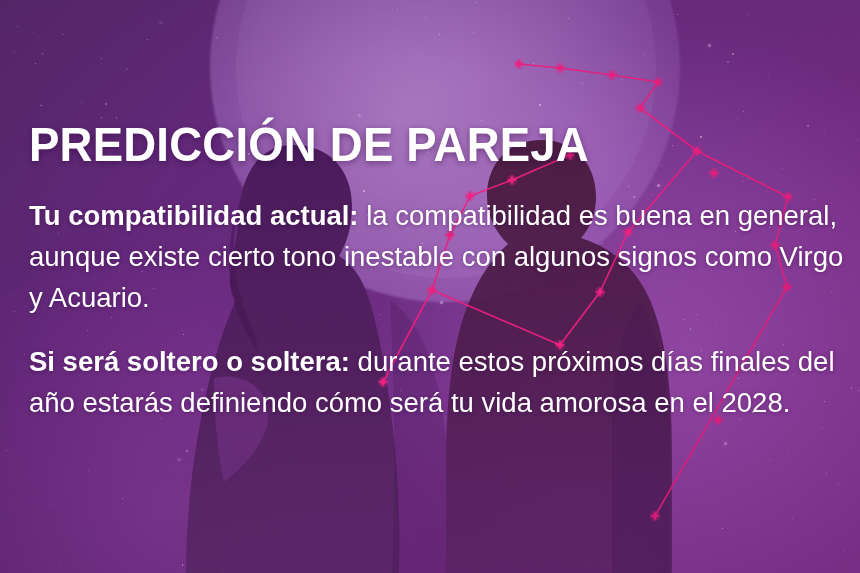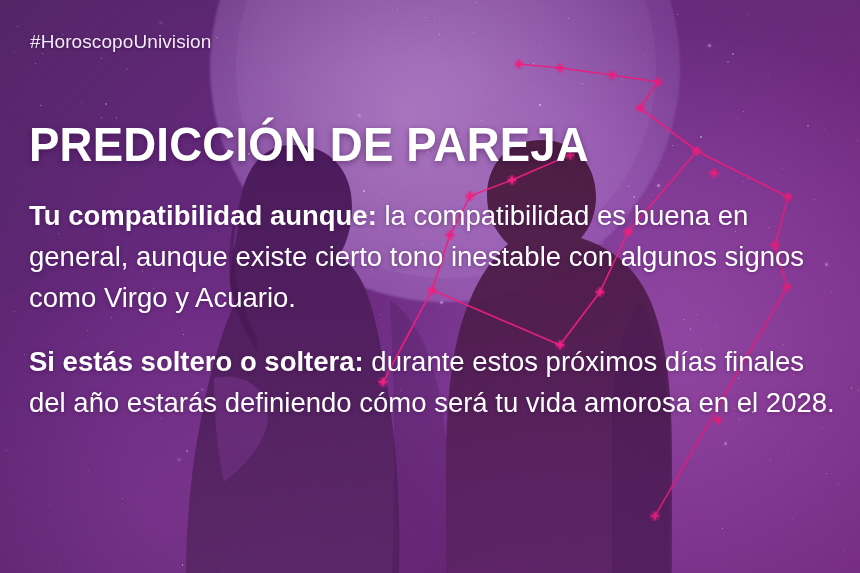--- a/index.html
+++ b/index.html
@@ -484,28 +484,27 @@
             <path d="M718 415 L719.5 418.5 L723 420 L719.5 421.5 L718 425 L716.5 421.5 L713 420 L716.5 418.5 Z" fill="#EE2080"></path>
           </g>
         </g>
     </svg>
 
     <div id="vignette"></div>
   </div>
 
   <div id="content">
 
-    <div id="hashtag">#HoroscopoUnivision</div>
 
     <h1 id="title">PREDICCIÓN DE PAREJA</h1>
 
     <div id="body">
       <p>
-        <b>Tu compatibilidad aunque:</b><span> la compatibilidad es buena en general, aunque existe cierto tono inestable con algunos signos como Virgo y Acuario.</span>
+        <b>Tu compatibilidad actual:</b><span> la compatibilidad es buena en general, aunque existe cierto tono inestable con algunos signos como Virgo y Acuario.</span>
       </p>
       <div class="gap"></div>
       <p>
-        <b>Si estás soltero o soltera:</b><span> durante estos próximos días finales del año estarás definiendo cómo será tu vida amorosa en el 2028.</span>
+        <b>Si será soltero o soltera:</b><span> durante estos próximos días finales del año estarás definiendo cómo será tu vida amorosa en el 2028.</span>
       </p>
     </div>
 
   </div>
 </div>
 
 </body></html>

